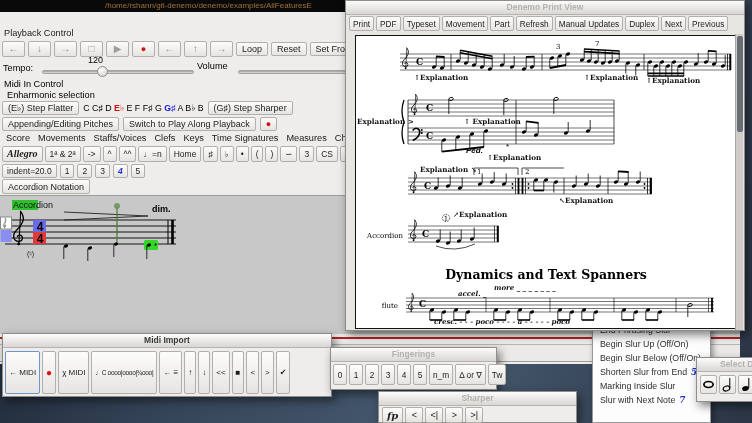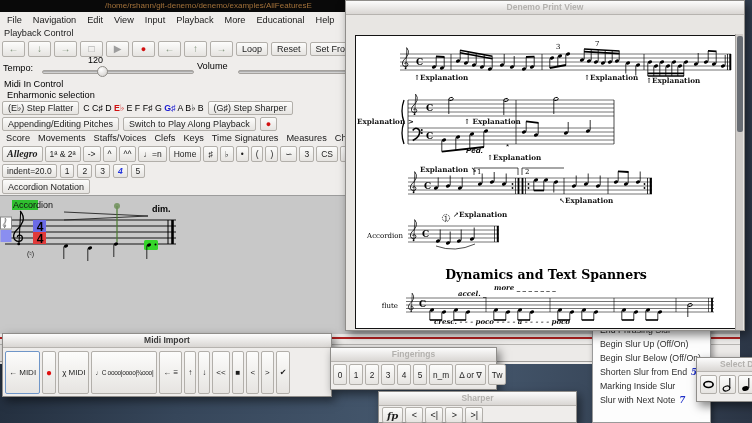--- a/index.html
+++ b/index.html
@@ -129,31 +129,20 @@
         </g>
   <g id="nhh">
           <ellipse cx="0" cy="0" rx="2.3" ry="1.5" transform="rotate(-18)" fill="none" stroke="#000" stroke-width="0.9"></ellipse>
         </g>
 </defs>
 </svg>
 
 <div id="main-win">
   <div id="main-title">/home/rshann/git-denemo/denemo/examples/AllFeaturesE</div>
 
-  <div id="menubar" class="row">
-    <span>File</span>
-    <span>Navigation</span>
-    <span>Edit</span>
-    <span>View</span>
-    <span>Input</span>
-    <span>Playback</span>
-    <span>More</span>
-    <span>Educational</span>
-    <span>Help</span>
-  </div>
 
   <div id="pc-label">Playback Control</div>
 
   <div id="transport" class="row">
     <span class="btn tico">←</span>
     <span class="btn tico">↓</span>
     <span class="btn tico">→</span>
     <span class="btn tico">□</span>
     <span class="btn tico">▶</span>
     <span class="btn tico">●</span>
@@ -273,20 +262,32 @@
   <div class="mi"><span class="ml">End Phrasing Slur</span><span class="mk"></span></div>
   <div class="mi"><span class="ml">Begin Slur Up (Off/On)</span><span class="mk"></span></div>
   <div class="mi"><span class="ml">Begin Slur Below (Off/On)</span><span class="mk"></span></div>
   <div class="mi"><span class="ml">Shorten Slur from End</span><span class="mk">5</span></div>
   <div class="mi"><span class="ml">Marking Inside Slur</span><span class="mk"></span></div>
   <div class="mi"><span class="ml">Slur with Next Note</span><span class="mk">7</span></div>
 </div>
 
 <div id="print-win" class="win">
   <div class="sw-title">Denemo Print View</div>
+  <div id="pv-toolbar">
+    <span class="btn pvb">Print</span>
+    <span class="btn pvb">PDF</span>
+    <span class="btn pvb">Typeset</span>
+    <span class="btn pvb">Movement</span>
+    <span class="btn pvb">Part</span>
+    <span class="btn pvb">Refresh</span>
+    <span class="btn pvb">Manual Updates</span>
+    <span class="btn pvb">Duplex</span>
+    <span class="btn pvb">Next</span>
+    <span class="btn pvb">Previous</span>
+  </div>
   <div id="pv-page">
     <svg width="379" height="292" viewBox="0 0 379 292">
 
       <path class="stf" d="M44 18H375 M44 22H375 M44 26H375 M44 30H375 M44 34H375"></path>
       <use href="#gclef" transform="translate(46,11.5) scale(0.82)"></use>
       <text class="tsig" x="60" y="29">C</text>
       <use href="#nh" x="78" y="31"></use>
           <line class="st" x1="80.2" y1="30.5" x2="80.2" y2="20.7"></line>
       <use href="#nh" x="86" y="32"></use>
           <line class="st" x1="88.2" y1="31.5" x2="88.2" y2="21.2"></line>

